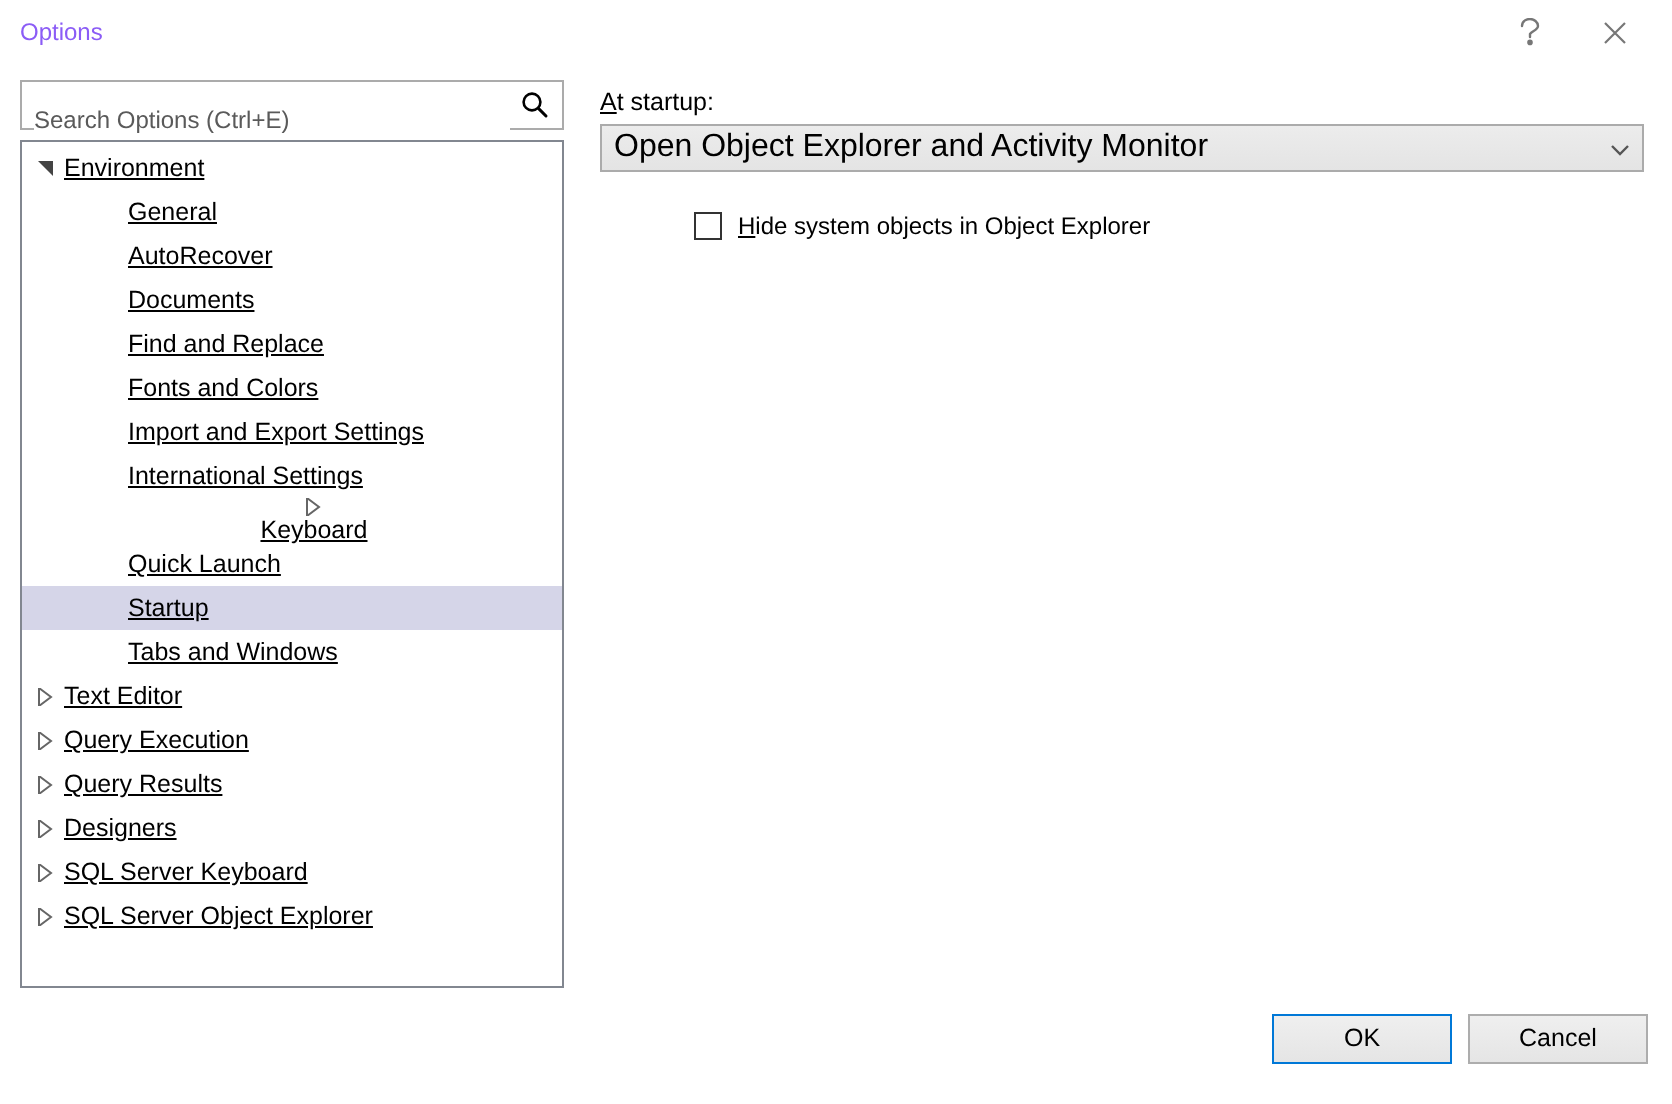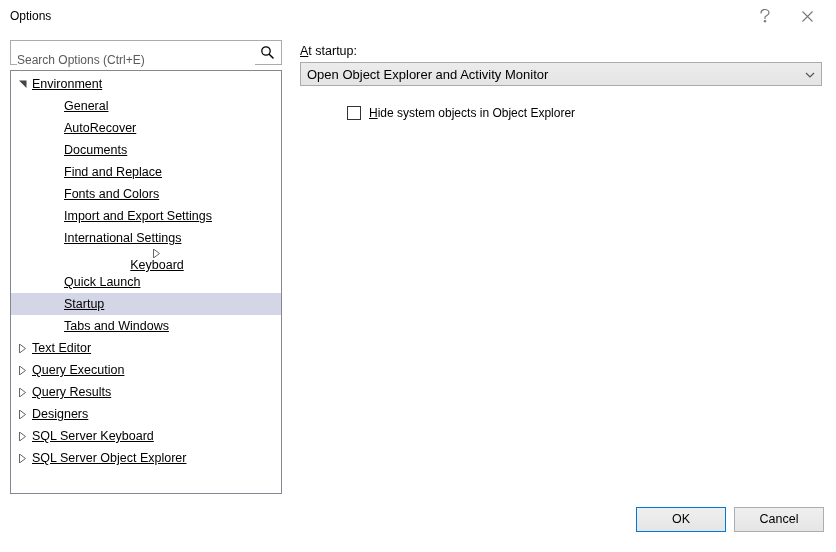--- a/index.html
+++ b/index.html
@@ -10,21 +10,21 @@
       color: #000;
       width: 836px;
       height: 552px;
       overflow: hidden;
     }
     .titlebar {
       height: 32px;
       display: flex;
       align-items: center;
       padding: 0 8px 0 10px;
-      color: #000000;
+      color: #8b5cf6;
       font-size: 12px;
       border-bottom: 0;
     }
     .titlebar .title { flex: 1; }
     .titlebar .ctl { width: 42px; height: 28px; display:flex; align-items:center; justify-content:center; color:#666; }
     .titlebar .ctl svg { stroke:#777; }
     .panel {
       display: flex;
       padding: 8px 10px 0 10px;
       height: 462px;
@@ -72,21 +72,21 @@
     .combo {
       margin-top: 4px;
       height: 24px;
       border: 1px solid #ababab;
       background: linear-gradient(#ececec,#e4e4e4);
       display:flex;
       align-items:center;
       padding: 0 6px;
       justify-content: space-between;
     }
-    .combo .cv { font-size:13px; }
+    .combo .cv { font-size:16px; }
     .chk-row {
       margin-top: 20px;
       display:flex;
       align-items:center;
       gap:8px;
       padding-left:47px;
     }
     .chk {
       width:14px; height:14px; border:1px solid #333; background:#fff;
     }

